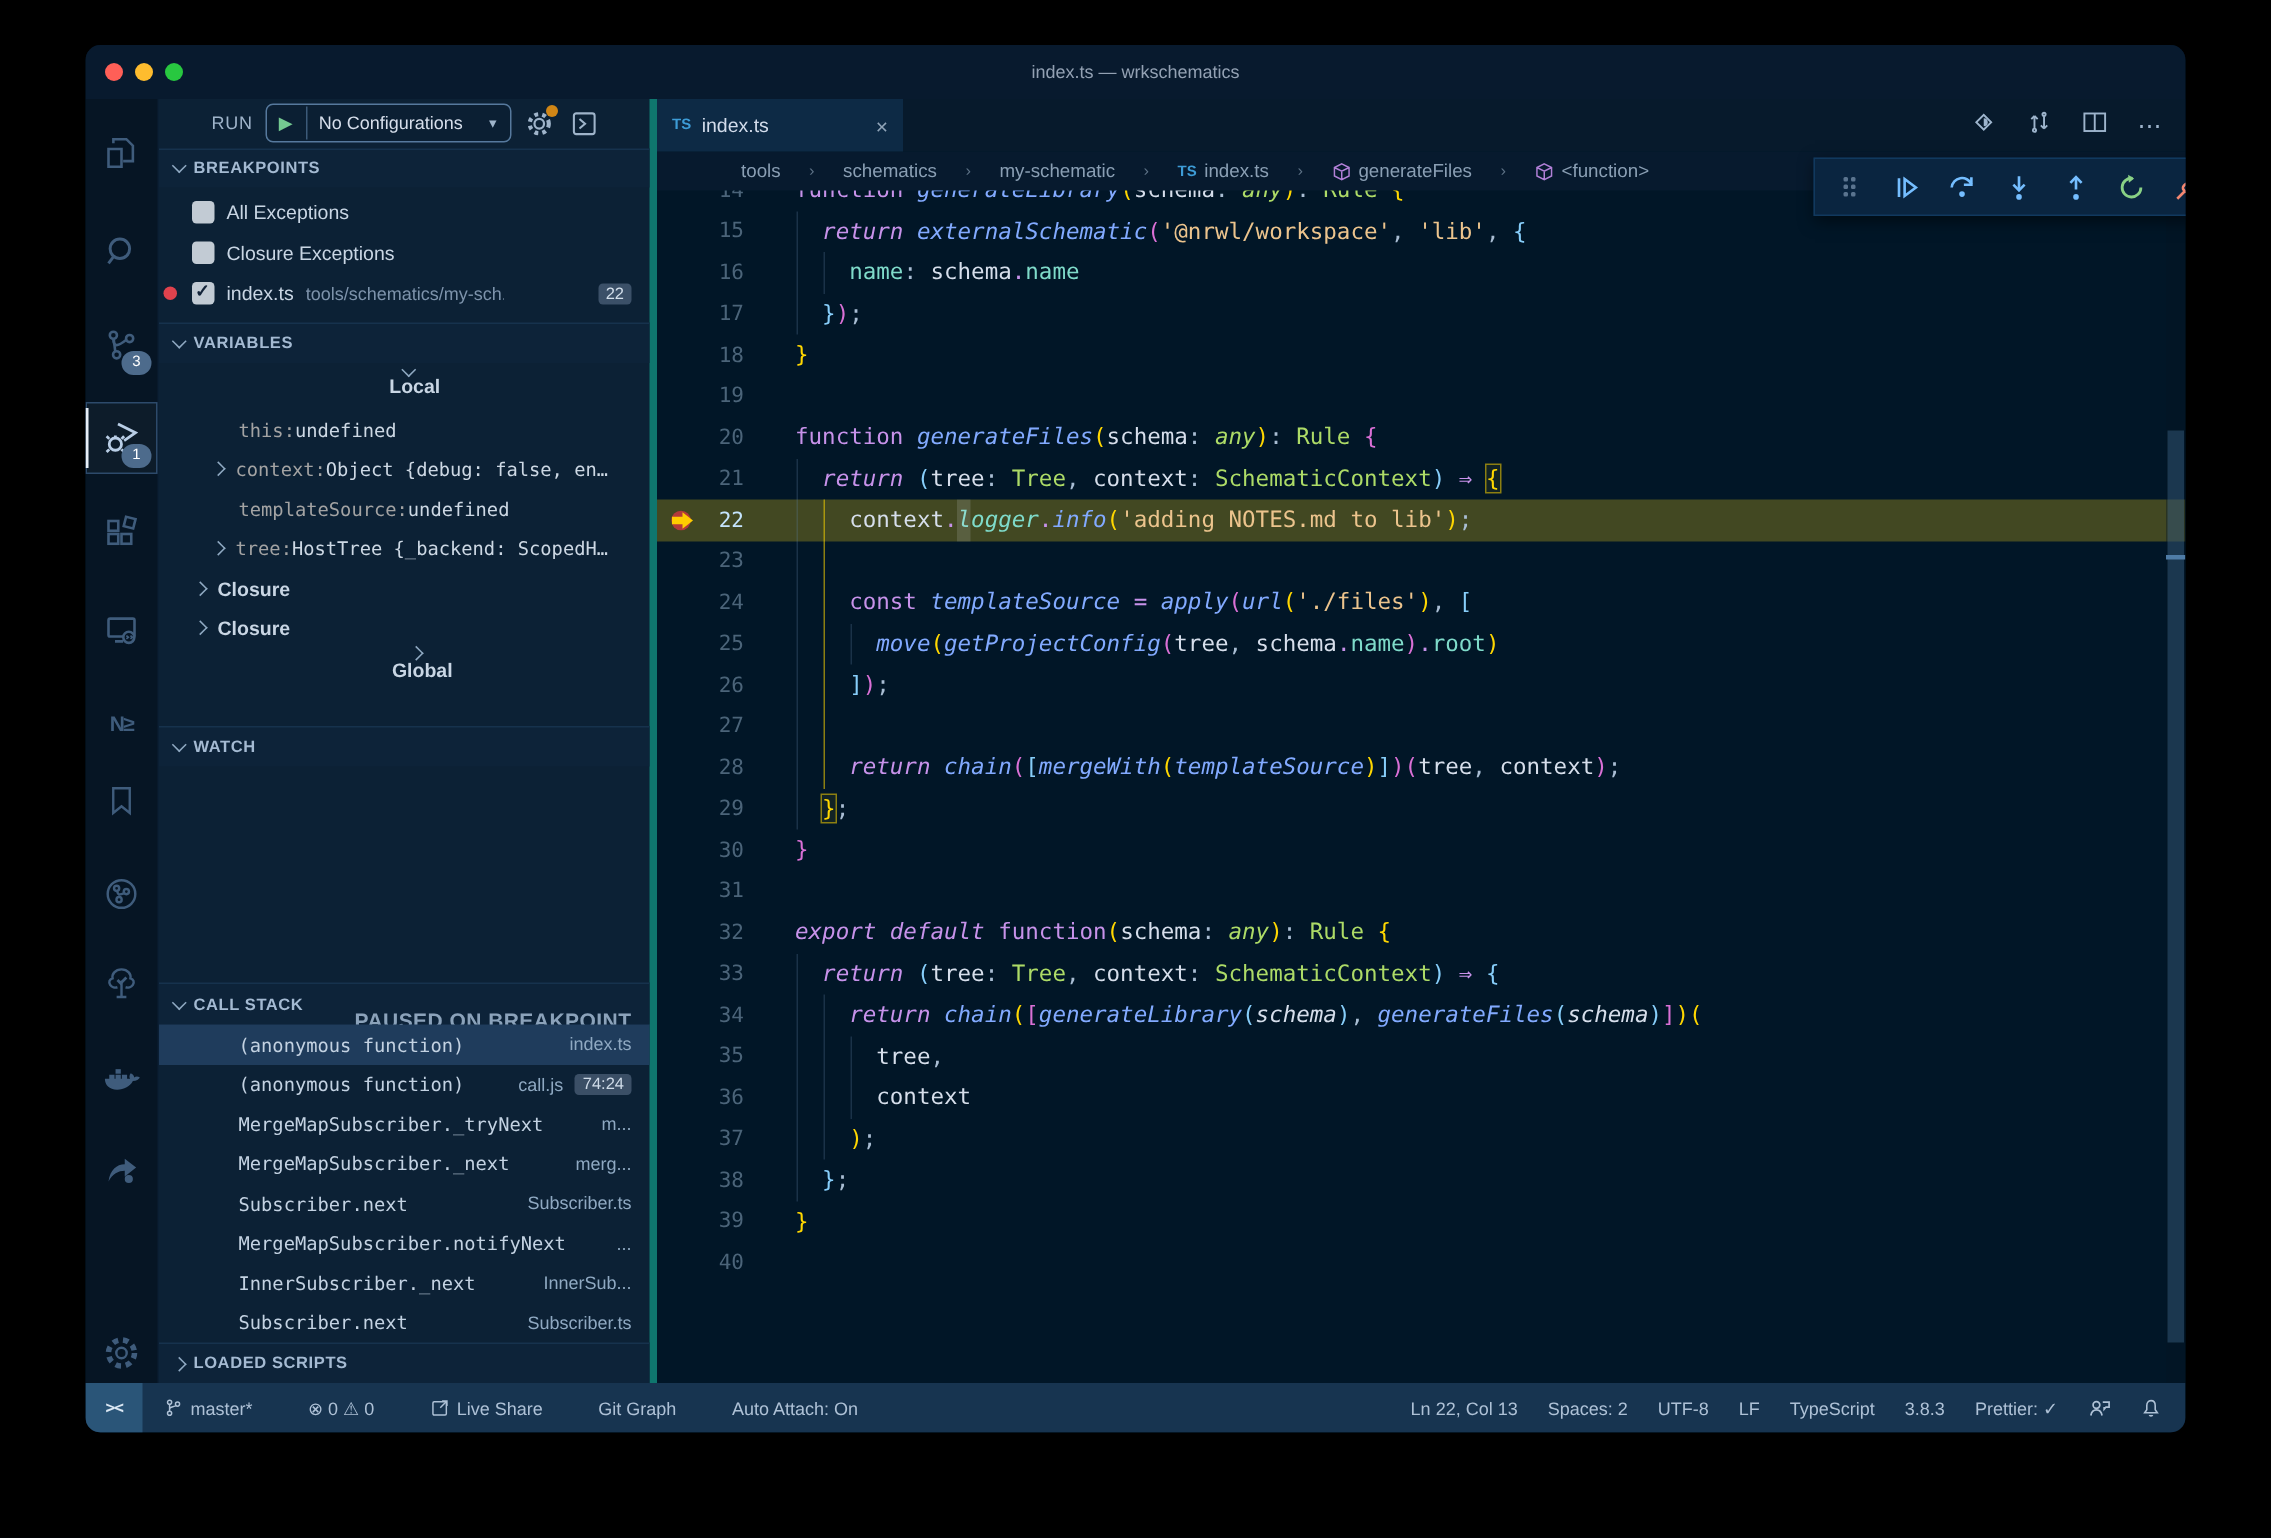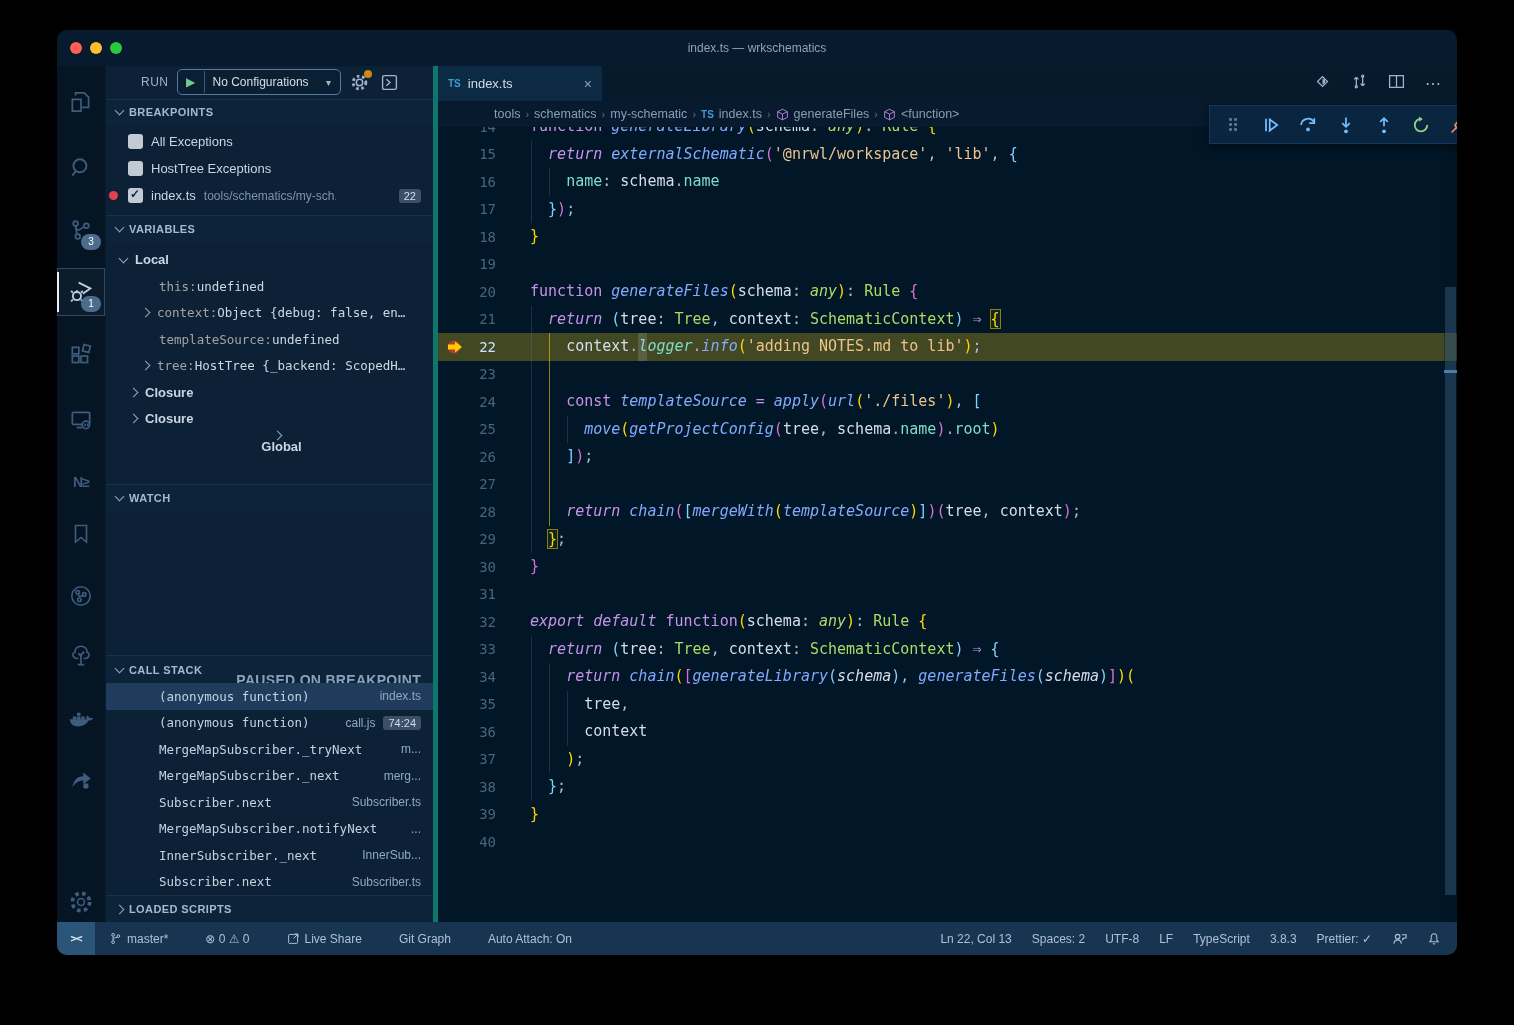--- a/index.html
+++ b/index.html
@@ -70,21 +70,21 @@
   .loaded-hdr{margin-top:auto;}
 
   
   .editor{flex:1;position:relative;background:#011627;display:flex;flex-direction:column;min-width:0;}
   .tabs{height:35px;background:#071a2c;display:flex;align-items:stretch;flex:0 0 35px;position:relative;}
   .tab{width:144px;background:#0d2a45;display:flex;align-items:center;gap:7px;padding:0 10px;flex:0 0 auto;}
   .ts-ico{color:#3d9cd6;font-size:10px;font-weight:bold;}
   .tab-label{font-size:13px;color:#d2dceb;flex:1;}
   .tab-close{color:#90a4b8;font-size:14px;}
   .tab-actions{margin-left:auto;display:flex;align-items:center;gap:20px;padding-right:16px;color:#9db4cc;}
-  .breadcrumbs{height:26px;display:flex;align-items:center;gap:5px;padding-left:56px;font-size:12.5px;color:#8a9fb4;background:#071a2e;flex:0 0 26px;}
+  .breadcrumbs{height:26px;display:flex;align-items:center;gap:19px;padding-left:56px;font-size:12.5px;color:#8a9fb4;background:#071a2e;flex:0 0 26px;}
   .crumb{display:flex;align-items:center;gap:5px;white-space:nowrap;}
   .crumb-sep{color:#5d7286;font-size:11px;}
   .sym-ico{color:#b180d7;display:flex;}
 
   .code{flex:1;position:relative;overflow:hidden;}
   .codelines{position:absolute;left:0;right:0;top:-14px;}
   .row{position:relative;height:27.5px;display:flex;align-items:center;}
   .row.cur{background:#424822;}
   .gut-ic{position:absolute;left:6px;top:3px;width:22px;height:22px;}
   .ln{position:absolute;left:0;width:58px;text-align:right;font-family:"DejaVu Sans Mono",monospace;
@@ -269,37 +269,37 @@
           <span class="chev down"></span>
           <span>BREAKPOINTS</span>
         </div>
         <div class="bp-rows" id="bp-rows">
             <div class="bp-row">
               <span class="cbox"></span>
               <span>All Exceptions</span>
             </div>
             <div class="bp-row">
               <span class="cbox"></span>
-              <span>HostTree Exceptions</span>
+              <span>Closure Exceptions</span>
             </div>
             <div class="bp-row">
               <span class="bp-dot"></span>
               <span class="cbox checked"></span>
               <span>index.ts</span>
               <span class="bp-desc">tools/schematics/my-sch...</span>
               <span class="mini-badge">22</span>
             </div>
           </div>
 
         <div class="sec-hdr">
           <span class="chev down"></span>
           <span>VARIABLES</span>
         </div>
         <div class="vars-body" id="var-rows">
-            <div class="tree-row" style="padding-left: 14px;">
+            <div class="tree-row" style="padding-left: 14px; flex-direction: column;">
               <span class="chev down"></span>
               <span class="tlabel">Local</span>
             </div>
             <div class="tree-row" style="padding-left: 53px;">
               <span class="vname">this: </span>
               <span class="vval">undefined</span>
             </div>
             <div class="tree-row" style="padding-left: 36px;">
               <span class="chev right"></span>
               <span class="vname">context: </span>

